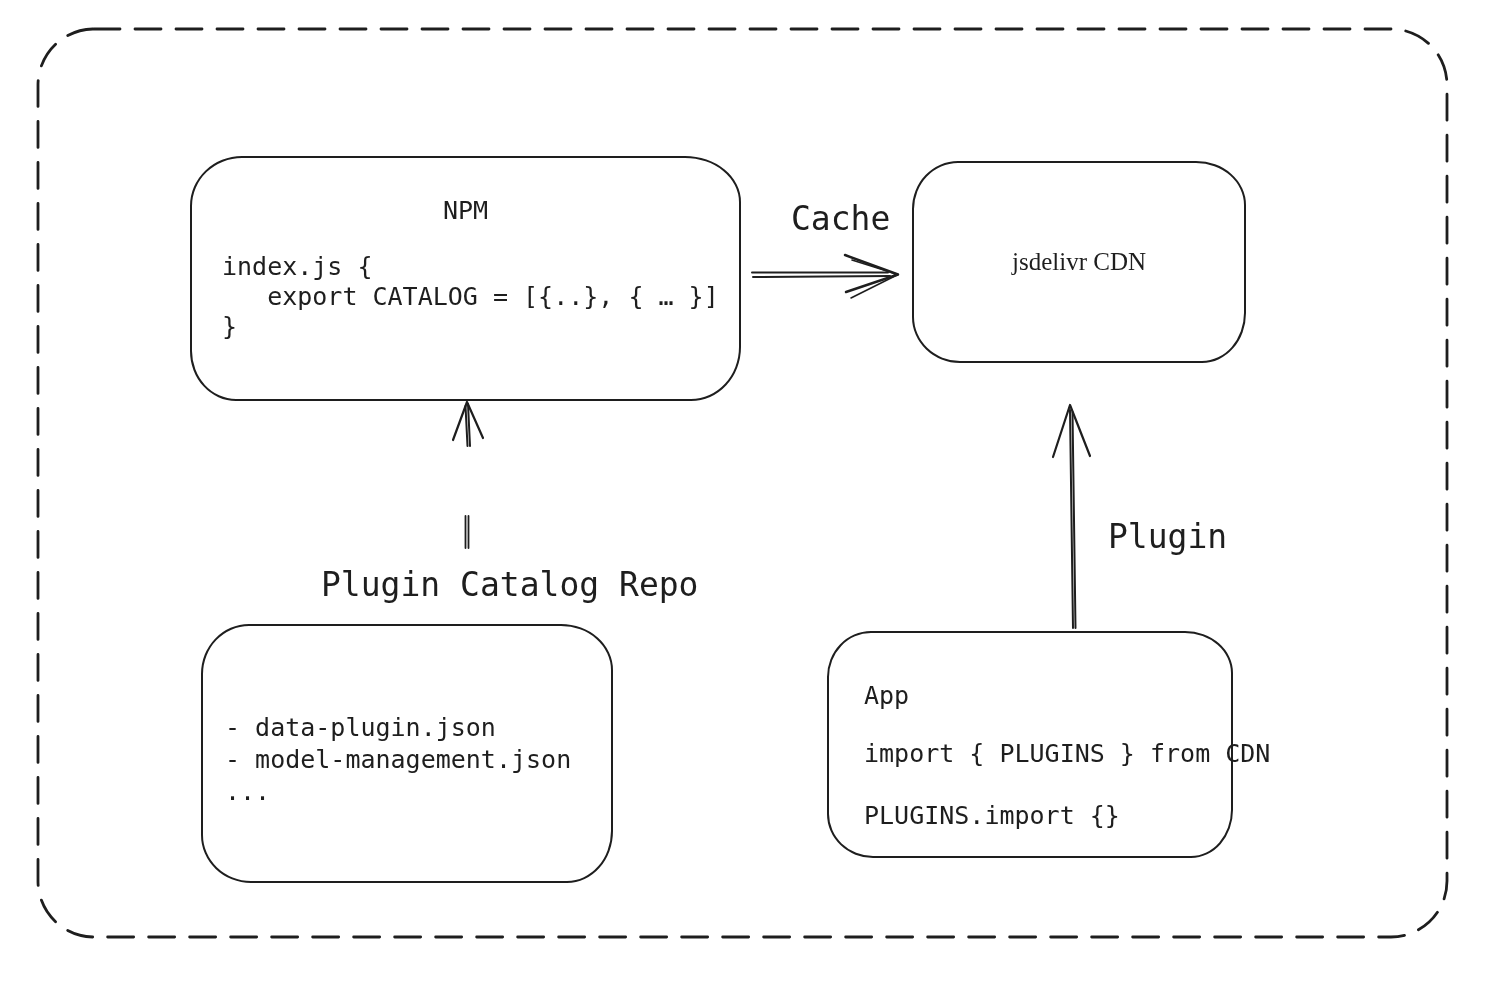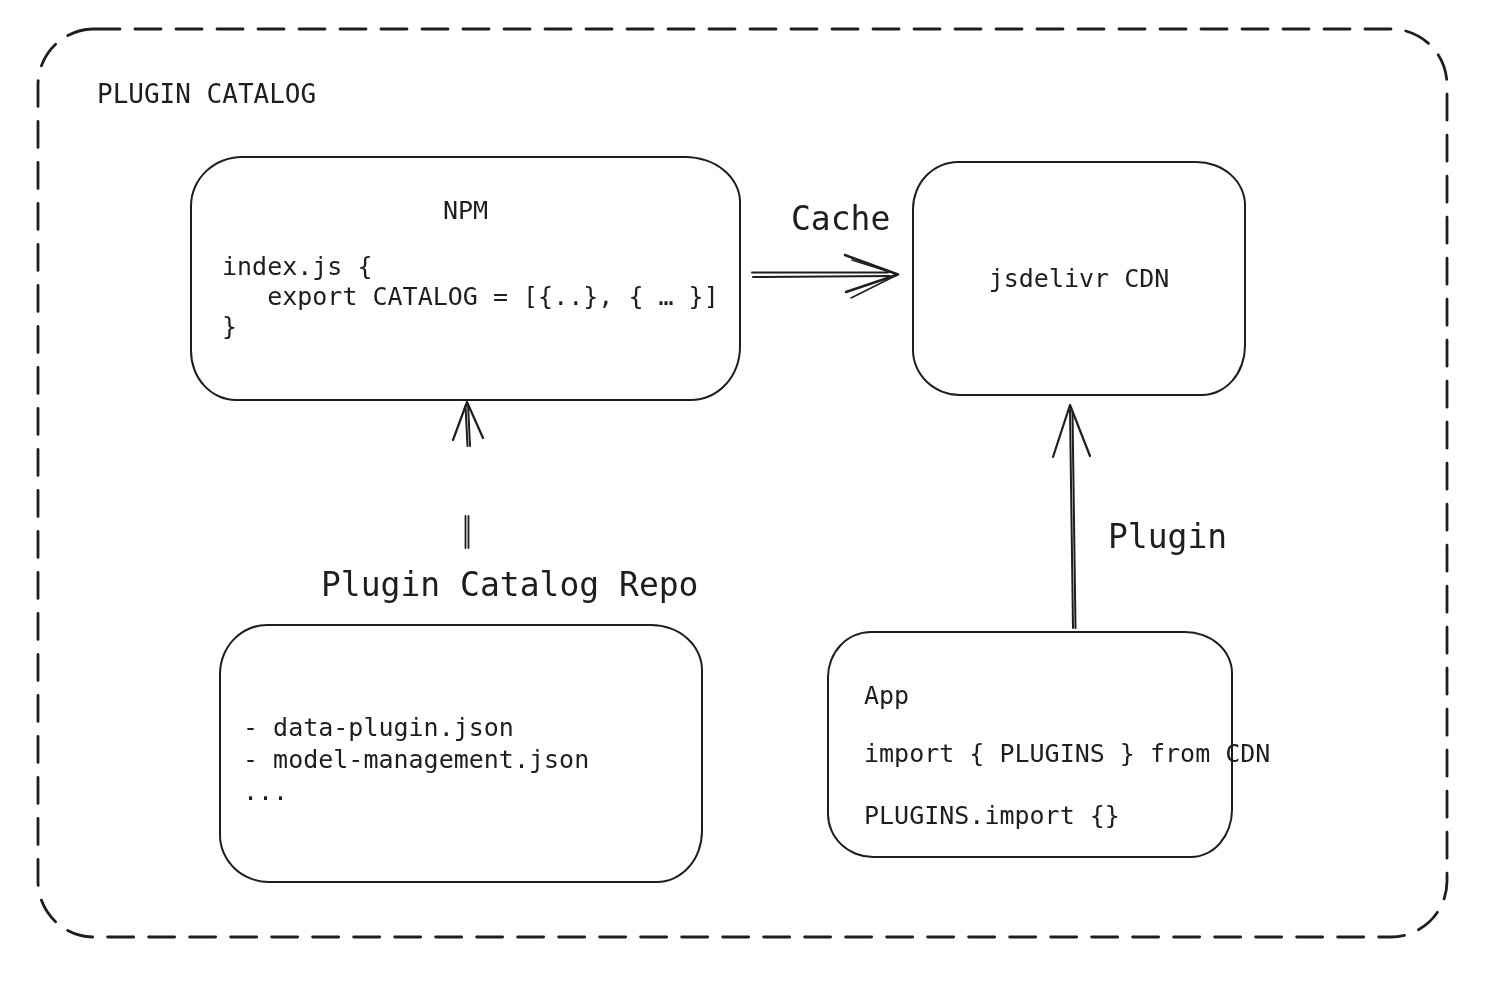--- a/index.html
+++ b/index.html
@@ -35,29 +35,30 @@
     border: 2.5px solid #1e1e1e;
     background: #ffffff;
   }
   .node-npm {
     left: 190px; top: 156px;
     width: 551px; height: 245px;
     border-radius: 52px 56px 50px 46px / 50px 46px 54px 50px;
   }
   .node-cdn {
     left: 912px; top: 161px;
-    width: 334px; height: 235px;
+    width: 334px; height: 202px;
     border-radius: 46px 50px 44px 48px / 48px 44px 50px 46px;
     display: flex;
     align-items: center;
     justify-content: center;
+    font-family: Liberation Serif, serif;
   }
   .node-repo {
-    left: 219px; top: 624px;
-    width: 484px; height: 259px;
+    left: 201px; top: 624px;
+    width: 412px; height: 259px;
     border-radius: 48px 52px 46px 50px / 50px 46px 52px 48px;
   }
   .node-app {
     left: 827px; top: 631px;
     width: 406px; height: 227px;
     border-radius: 44px 48px 42px 46px / 46px 42px 48px 44px;
   }
   .npm-title {
     position: absolute;
     left: 0; top: 39px;
@@ -143,21 +144,20 @@
       <line x1="468.5" y1="516" x2="468.5" y2="548"></line>
     </g>
 
     <g stroke-width="2">
       <line x1="1073" y1="628" x2="1070" y2="410"></line>
       <line x1="1075.5" y1="628" x2="1072.5" y2="412"></line>
       <path d="M 1053 457 L 1070 405 L 1090 456" stroke-width="2.2"></path>
     </g>
   </svg>
 
-  <div class="page-title">PLUGIN CATALOG</div>
 
   <div class="node node-npm">
     <div class="npm-title">NPM</div>
     <div class="npm-code">
       <div class="code-line">index.js {</div>
       <div class="code-line">   export CATALOG = [{..}, { … }]</div>
       <div class="code-line">}</div>
     </div>
   </div>
 

